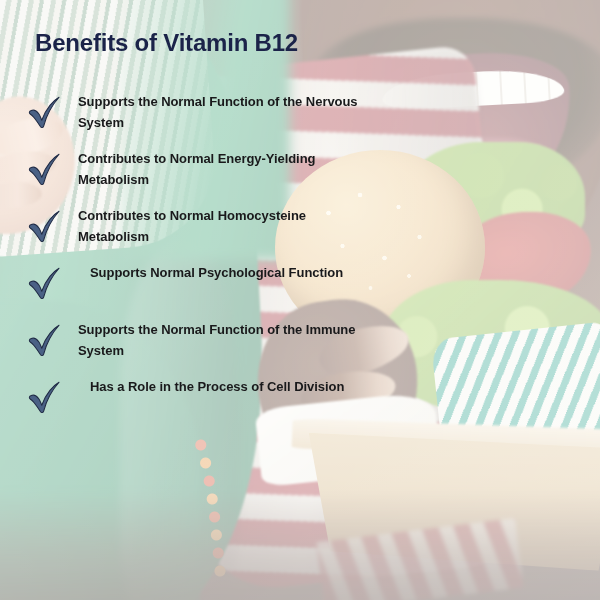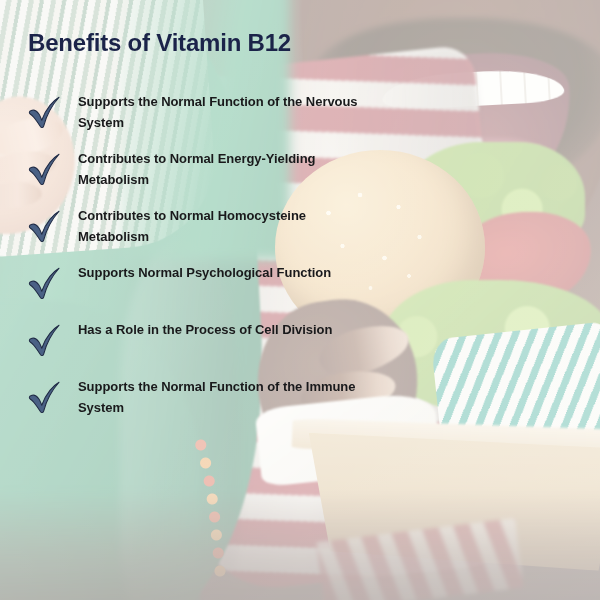--- a/index.html
+++ b/index.html
@@ -377,21 +377,21 @@
   }
 
   
   .content {
     position: absolute;
     inset: 0;
   }
 
   .title {
     position: absolute;
-    left: 28px;
+    left: 35px;
     top: 29px;
     font-size: 24px;
     font-weight: bold;
     letter-spacing: -0.2px;
     color: #1b2349;
   }
 
   .list {
     position: absolute;
     left: 26px;
@@ -418,21 +418,21 @@
   .item-text {
     flex: 1 1 auto;
     padding-top: 5px;
     font-size: 13px;
     font-weight: bold;
     line-height: 1.62;
     letter-spacing: -0.05px;
     color: #19191b;
     max-width: 300px;
   }
-  .item.wide .item-text { max-width: 420px; }
+  .item.wide .item-text { max-width: 420px; margin-left: 12px; }
 </style>
 </head>
 <body>
 
 <div class="poster">
 
   <div class="photo">
     <div class="layer bg-base"></div>
     <div class="layer face"></div>
     <div class="layer beard"></div>
@@ -533,42 +533,42 @@
                      C18.4 25.6 21.4 19.9 25.2 15.2 C28.0 11.7 31.3 8.6 34.8 6.6
                      C31.0 10.8 27.7 15.6 25.0 20.6 C22.2 25.8 20.0 31.4 18.6 37.0
                      C18.2 38.6 16.2 38.9 15.3 37.6 C13.2 34.4 11.0 31.2 8.6 28.2
                      C7.4 26.7 6.0 25.2 4.4 24.2 C3.0 23.3 3.2 21.2 5.5 20.5 Z" fill="#4a6185" stroke="#1f2a44" stroke-width="1.1" stroke-linejoin="round"></path>
           </svg>
         </span>
         <span class="item-text">Supports Normal Psychological Function</span>
       </div>
 
 
+      <div class="item">
+        <span class="check">
+          <svg viewBox="0 0 40 40" aria-hidden="true">
+            <path d="M5.5 20.5 C8.5 19.2 11.6 21.4 13.6 24.2 C15.0 26.2 15.6 28.6 16.6 30.8
+                     C18.4 25.6 21.4 19.9 25.2 15.2 C28.0 11.7 31.3 8.6 34.8 6.6
+                     C31.0 10.8 27.7 15.6 25.0 20.6 C22.2 25.8 20.0 31.4 18.6 37.0
+                     C18.2 38.6 16.2 38.9 15.3 37.6 C13.2 34.4 11.0 31.2 8.6 28.2
+                     C7.4 26.7 6.0 25.2 4.4 24.2 C3.0 23.3 3.2 21.2 5.5 20.5 Z" fill="#4a6185" stroke="#1f2a44" stroke-width="1.1" stroke-linejoin="round"></path>
+          </svg>
+        </span>
+        <span class="item-text">Supports the Normal Function of the Immune System</span>
+      </div>
+
       <div class="item wide">
         <span class="check">
           <svg viewBox="0 0 40 40" aria-hidden="true">
             <path d="M5.5 20.5 C8.5 19.2 11.6 21.4 13.6 24.2 C15.0 26.2 15.6 28.6 16.6 30.8
                      C18.4 25.6 21.4 19.9 25.2 15.2 C28.0 11.7 31.3 8.6 34.8 6.6
                      C31.0 10.8 27.7 15.6 25.0 20.6 C22.2 25.8 20.0 31.4 18.6 37.0
                      C18.2 38.6 16.2 38.9 15.3 37.6 C13.2 34.4 11.0 31.2 8.6 28.2
                      C7.4 26.7 6.0 25.2 4.4 24.2 C3.0 23.3 3.2 21.2 5.5 20.5 Z" fill="#4a6185" stroke="#1f2a44" stroke-width="1.1" stroke-linejoin="round"></path>
           </svg>
         </span>
         <span class="item-text">Has a Role in the Process of Cell Division</span>
       </div>
 
-      <div class="item">
-        <span class="check">
-          <svg viewBox="0 0 40 40" aria-hidden="true">
-            <path d="M5.5 20.5 C8.5 19.2 11.6 21.4 13.6 24.2 C15.0 26.2 15.6 28.6 16.6 30.8
-                     C18.4 25.6 21.4 19.9 25.2 15.2 C28.0 11.7 31.3 8.6 34.8 6.6
-                     C31.0 10.8 27.7 15.6 25.0 20.6 C22.2 25.8 20.0 31.4 18.6 37.0
-                     C18.2 38.6 16.2 38.9 15.3 37.6 C13.2 34.4 11.0 31.2 8.6 28.2
-                     C7.4 26.7 6.0 25.2 4.4 24.2 C3.0 23.3 3.2 21.2 5.5 20.5 Z" fill="#4a6185" stroke="#1f2a44" stroke-width="1.1" stroke-linejoin="round"></path>
-          </svg>
-        </span>
-        <span class="item-text">Supports the Normal Function of the Immune System</span>
-      </div>
-
 
     </div>
   </div>
 </div>
 
 </body></html>

